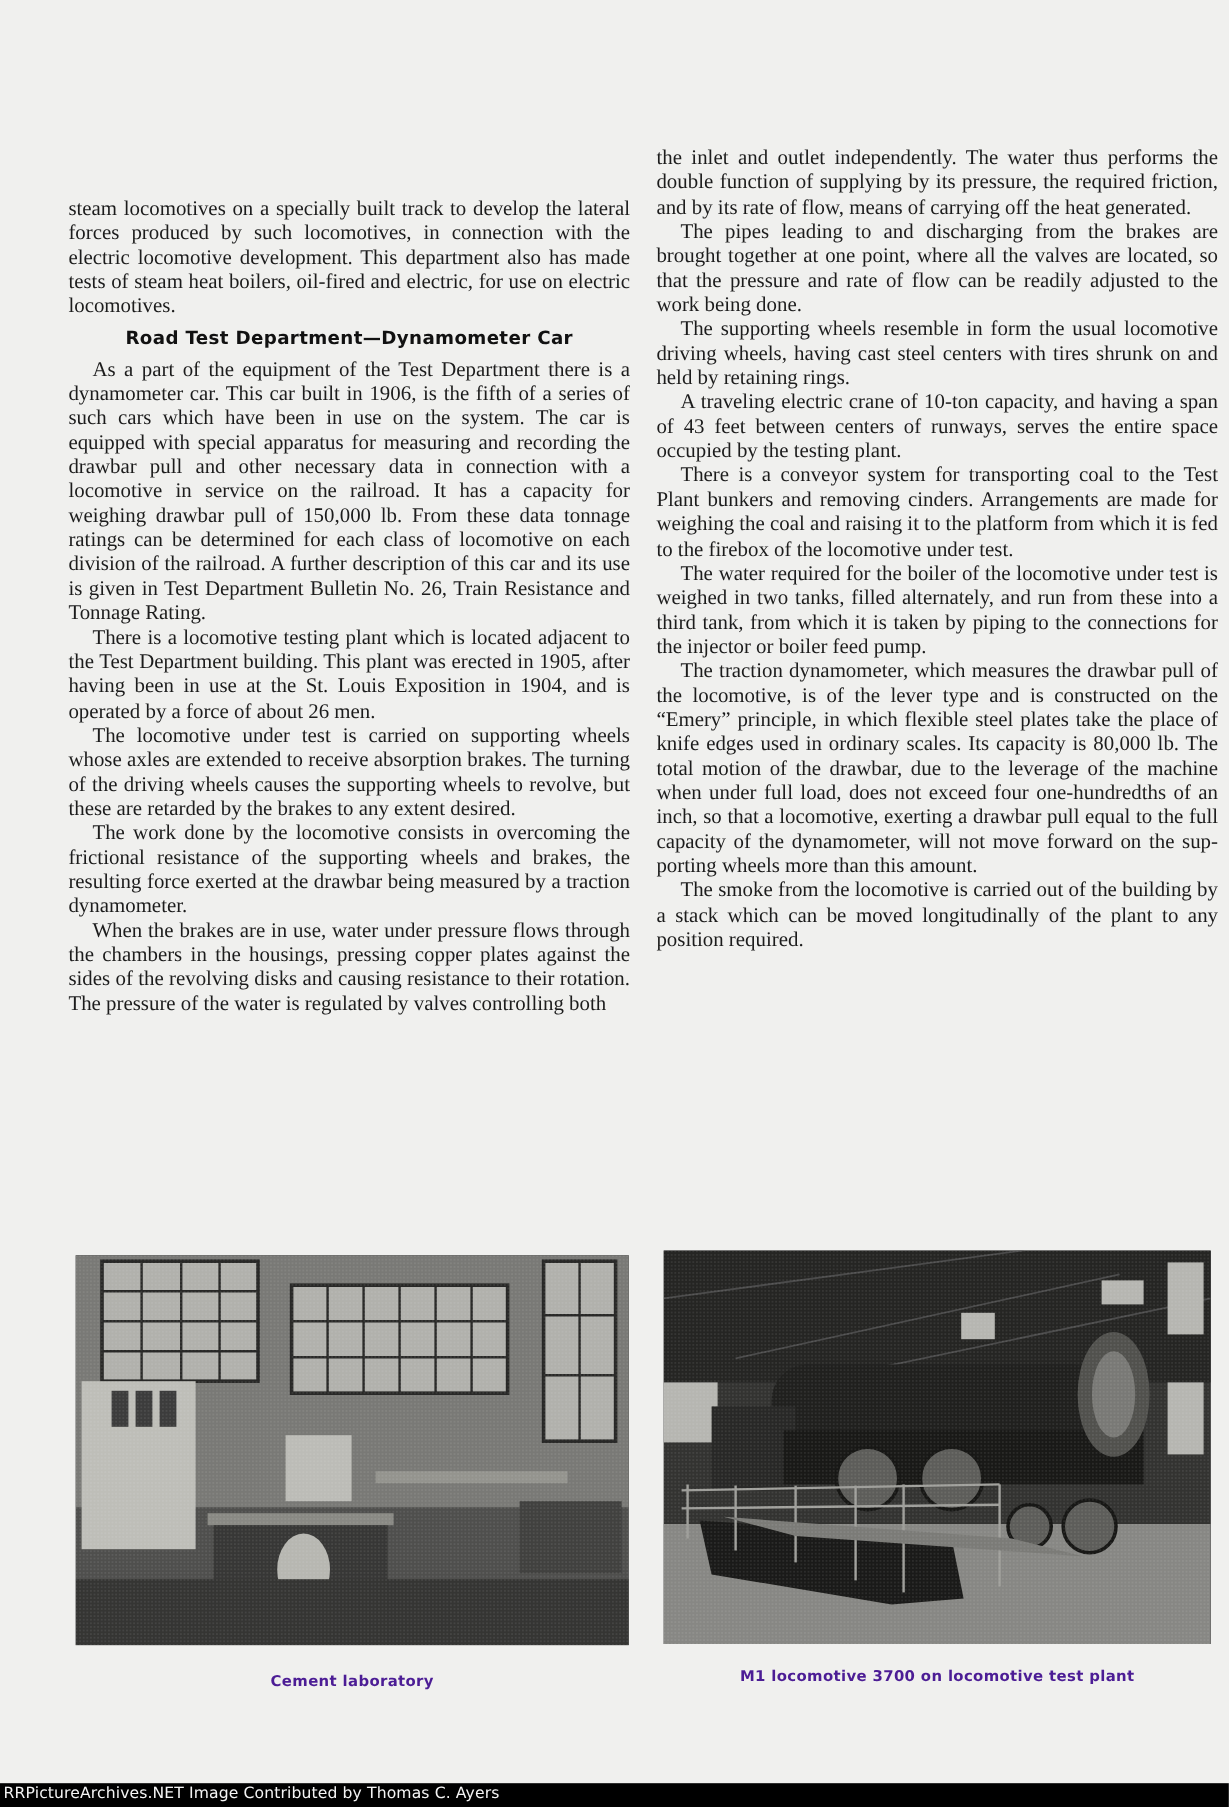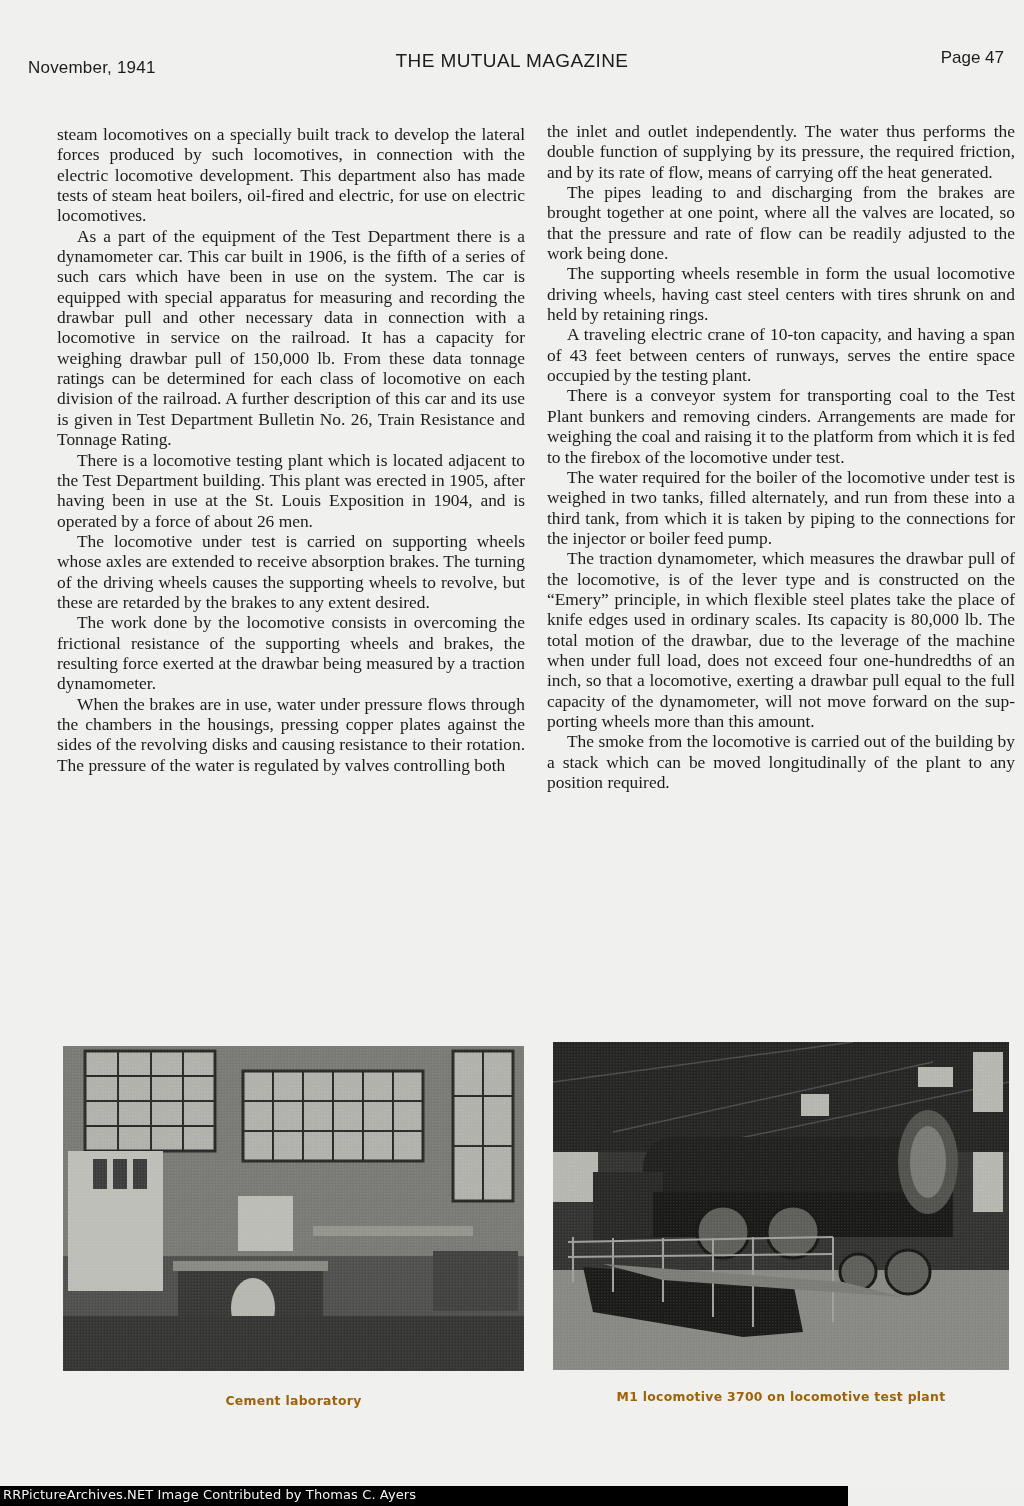--- a/index.html
+++ b/index.html
@@ -9,53 +9,49 @@
       color: #1c1c1c;
       font-family: "DejaVu Serif", "Liberation Serif", serif;
     }
     .page { position: absolute; left: 0; top: 0; width: 1024px; height: 1486px; background: #f0f0ee; }
     .running-head { position: absolute; top: 48px; left: 0; width: 1024px; height: 30px; font-family: "Liberation Sans", sans-serif; }
     .rh-left { position: absolute; left: 28px; top: 10px; font-size: 17px; letter-spacing: 0.2px; }
     .rh-center { position: absolute; left: 0; width: 1024px; top: 2px; text-align: center; font-size: 19px; letter-spacing: 0.4px; }
     .rh-right { position: absolute; right: 20px; top: 0px; font-size: 17px; }
 
     .col { position: absolute; top: 124px; width: 468px; font-family: "Liberation Serif", serif; font-size: 17.4px; line-height: 20.35px; text-align: justify; }
-    .col-left { left: 57px; }
+    .col-left { left: 57px; margin-top: 39px; }
     .col-right { left: 547px; top: 121px; width: 468px; }
     .col p { margin: 0; text-indent: 20px; hyphens: manual; }
     .col p.noindent { text-indent: 0; }
     .col h3 {
       margin: 7px 0 5px 0; text-align: center;
       font-family: "DejaVu Sans", sans-serif; font-weight: bold; font-size: 15.2px; letter-spacing: 0.3px;
       line-height: 20px; color: #111;
     }
 
     .photo { position: absolute; background: #555; overflow: hidden; }
     .photo-lab { left: 63px; top: 1046px; width: 461px; height: 325px; }
     .photo-loco { left: 553px; top: 1042px; width: 456px; height: 328px; }
-    .caption { position: absolute; font-family: "DejaVu Sans", sans-serif; font-weight: bold; font-size: 12.4px; letter-spacing: 0.3px; text-align: center; color: #a16207; }
+    .caption { position: absolute; font-family: "DejaVu Sans", sans-serif; font-weight: bold; font-size: 12.4px; letter-spacing: 0.3px; text-align: center; color: #4c1d95; }
     .caption-lab { left: 63px; width: 461px; top: 1393px; }
     .caption-loco { left: 553px; width: 456px; top: 1389px; }
 
-    .footer-bar { position: absolute; left: 0; top: 1486px; width: 848px; height: 20px; background: #000; }
+    .footer-bar { position: absolute; left: 0; top: 1486px; width: 1024px; height: 20px; background: #000; }
     .footer-text { position: absolute; left: 3px; top: 1px; color: #f4f4f4; font-family: "DejaVu Sans", sans-serif; font-size: 13px; letter-spacing: 0.1px; white-space: nowrap; }
   </style>
 </head>
 <body>
 
 <div class="page">
 
-  <div class="running-head">
-    <span class="rh-left">November, 1941</span>
-    <span class="rh-center">THE MUTUAL MAGAZINE</span>
-    <span class="rh-right">Page 47</span>
-  </div>
 
   <div class="col col-left">
     <p class="noindent">steam locomotives on a specially built track to develop the lateral forces produced by such locomotives, in connection with the electric locomotive development. This department also has made tests of steam heat boilers, oil-fired and electric, for use on electric loco­motives.</p>
+    <h3>Road Test Department—Dynamometer Car</h3>
     <p>As a part of the equipment of the Test Department there is a dynamometer car.  This car built in 1906, is the fifth of a series of such cars which have been in use on the system.  The car is equipped with special apparatus for measuring and recording the drawbar pull and other necessary data in connection with a locomotive in service on the railroad.  It has a ca­pacity for weighing drawbar pull of 150,000 lb.  From these data tonnage ratings can be determined for each class of locomotive on each division of the railroad. A further description of this car and its use is given in Test Department Bulletin No. 26, Train Resistance and Tonnage Rating.</p>
     <p>There is a locomotive testing plant which is located adjacent to the Test Department building.  This plant was erected in 1905, after having been in use at the St. Louis Exposition in 1904, and is operated by a force of about 26 men.</p>
     <p>The locomotive under test is carried on supporting wheels whose axles are extended to receive absorption brakes.  The turning of the driving wheels causes the supporting wheels to revolve, but these are retarded by the brakes to any extent desired.</p>
     <p>The work done by the locomotive consists in over­coming the frictional resistance of the supporting wheels and brakes, the resulting force exerted at the drawbar being measured by a traction dynamometer.</p>
     <p>When the brakes are in use, water under pressure flows through the chambers in the housings, pressing copper plates against the sides of the revolving disks and causing resistance to their rotation.  The pressure of the water is regulated by valves controlling both</p>
   </div>
 
   <div class="col col-right">
     <p class="noindent">the inlet and outlet independently.  The water thus performs the double function of supplying by its pres­sure, the required friction, and by its rate of flow, means of carrying off the heat generated.</p>
     <p>The pipes leading to and discharging from the brakes are brought together at one point, where all the valves are located, so that the pressure and rate of flow can be readily adjusted to the work being done.</p>

